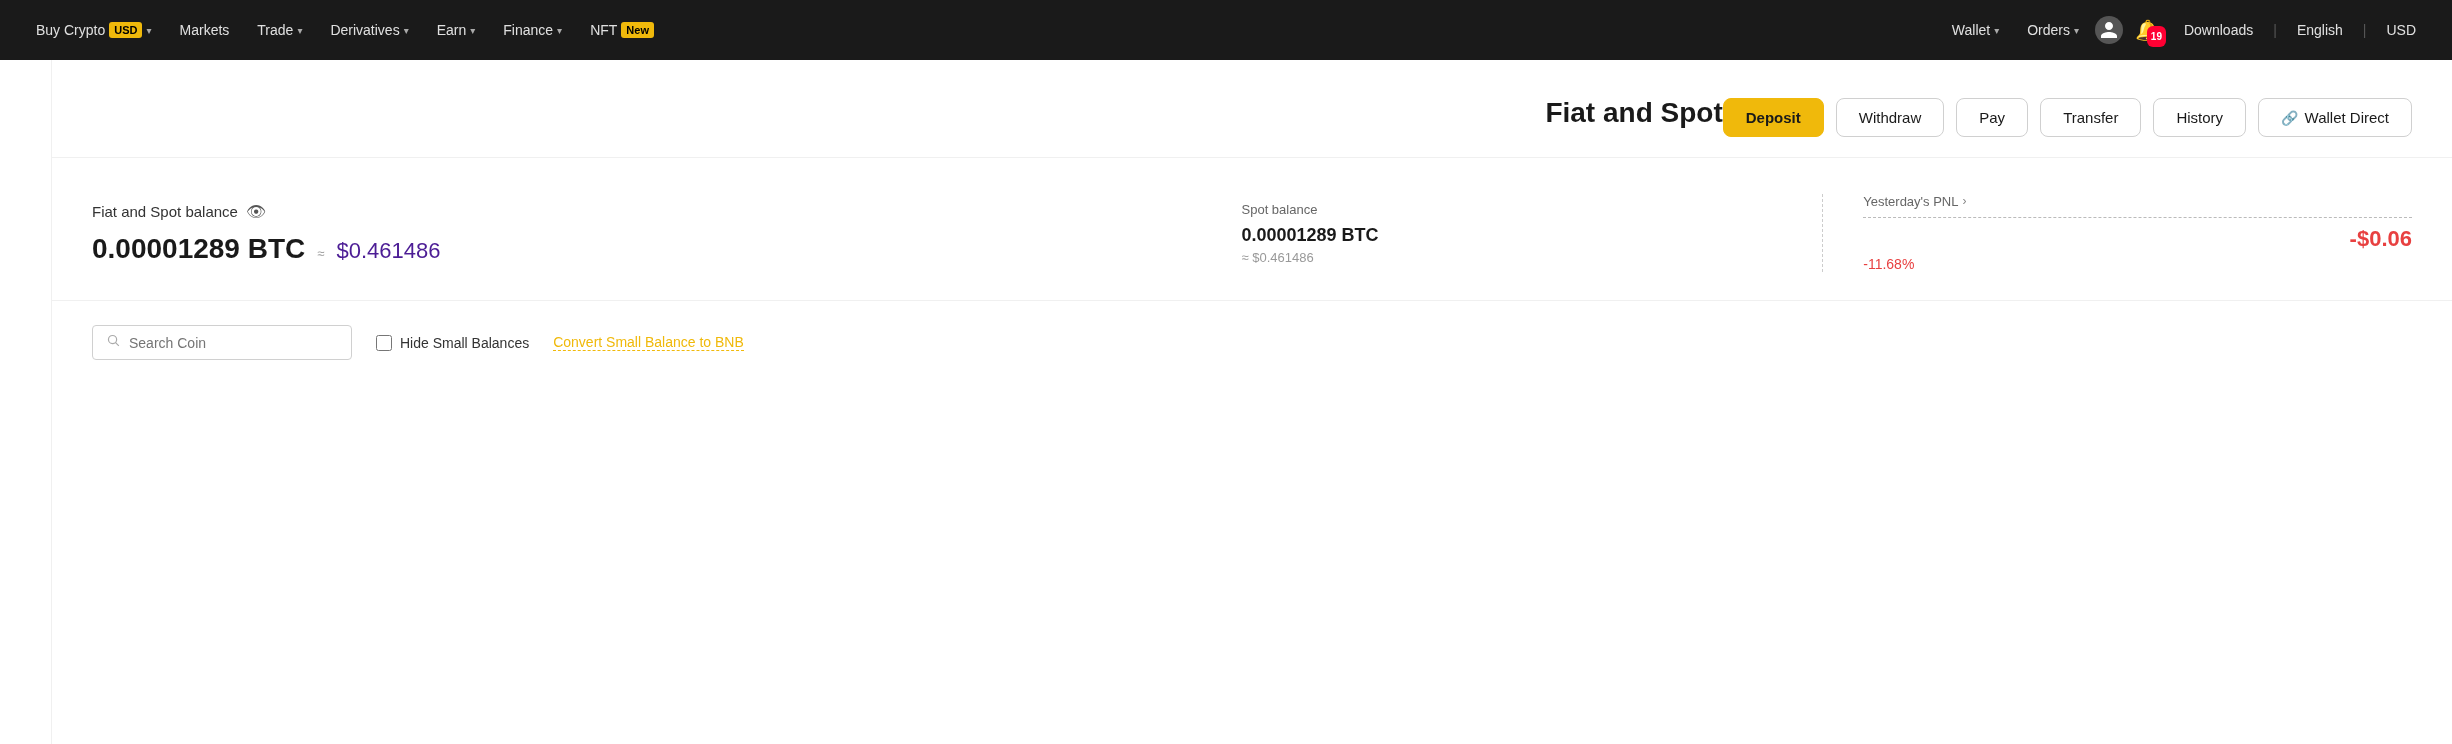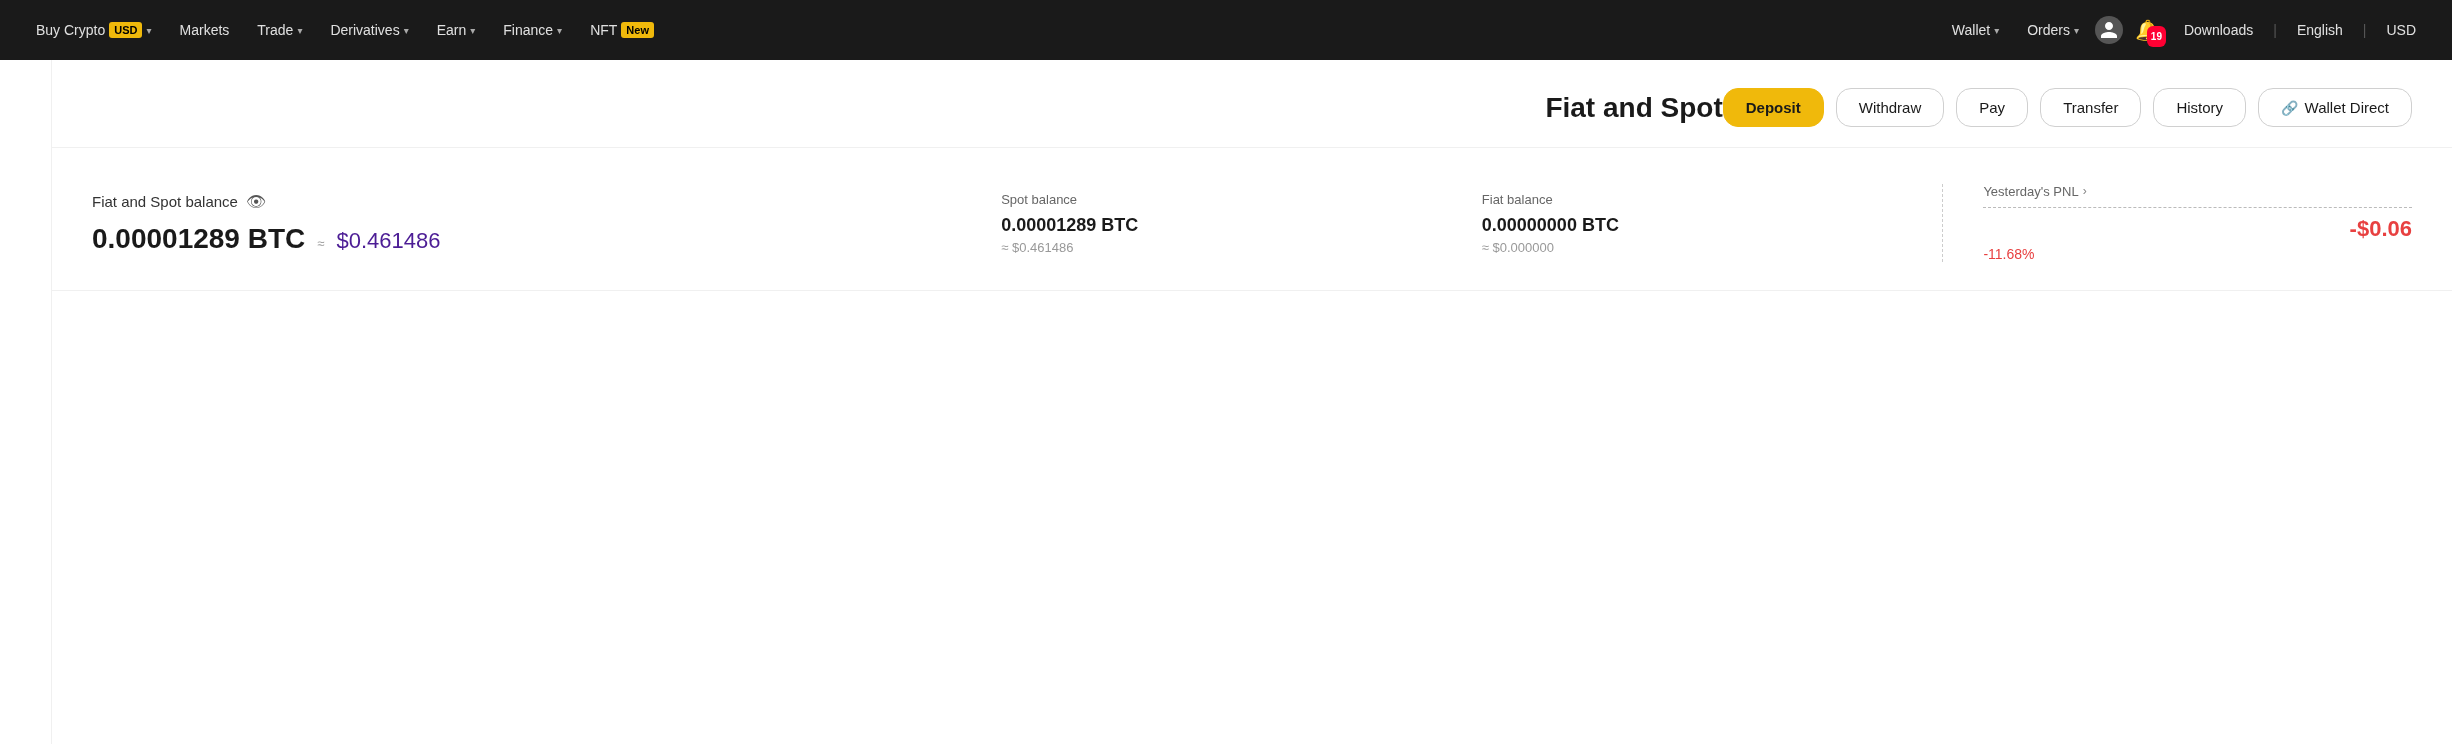--- a/index.html
+++ b/index.html
@@ -133,27 +133,28 @@
       font-weight: bold;
       color: #1a1a1a;
     }
     .action-buttons {
       display: flex;
       align-items: center;
       gap: 12px;
     }
     .btn {
       padding: 10px 22px;
-      border-radius: 15px;
+      border-radius: 8px;
       font-size: 15px;
       font-weight: 500;
       cursor: pointer;
       border: 1px solid #d0d0d0;
       background: #fff;
       color: #1a1a1a;
+      margin-top: 10px;
     }
     .btn-primary {
       background: #f0b90b;
       border-color: #f0b90b;
       color: #1a1a1a;
       font-weight: 600;
     }
     .btn-wallet-direct {
       display: flex;
       align-items: center;
@@ -410,31 +411,41 @@
           <span class="balance-usd">$0.461486</span>
         </div>
       </div>
 
       <div class="balance-col">
         <div class="balance-col-label">Spot balance</div>
         <div class="balance-col-btc">0.00001289 BTC</div>
         <div class="balance-col-usd">≈ $0.461486</div>
       </div>
 
-      <div class="balance-col">
-        <div class="balance-col-label">Fiat balance</div>
-        <div class="balance-col-btc">0.00000000 BTC</div>
-        <div class="balance-col-usd">≈ $0.000000</div>
-      </div>
 
       <div class="balance-pnl">
         <div class="pnl-label">
           <span>Yesterday's PNL</span>
           <span class="pnl-chevron">›</span>
         </div>
         <div class="pnl-value">-$0.06</div>
         <div class="pnl-percent">-11.68%</div>
       </div>
     </div>
 
+    <div class="filter-section">
+      <div class="search-wrapper">
+        <span class="search-icon-svg">
+          <svg width="14" height="14" viewBox="0 0 24 24" fill="#aaa">
+              <path d="M21 19.59l-5.15-5.15A7.95 7.95 0 0 0 17.5 9.5 8 8 0 1 0 9.5 17.5a7.95 7.95 0 0 0 4.94-1.65L19.59 21 21 19.59zM3.5 9.5a6 6 0 1 1 12 0 6 6 0 0 1-12 0z"></path>
+            </svg>
+        </span>
+        <input class="search-input" type="text" placeholder="Search Coin" style="">
+      </div>
+      <label class="checkbox-wrapper">
+        <input type="checkbox" class="checkbox" style="">
+        <span>Hide Small Balances</span>
+      </label>
+      <a class="convert-link">Convert Small Balance to BNB</a>
+    </div>
 
   </div>
 </div>
 
 </body></html>

